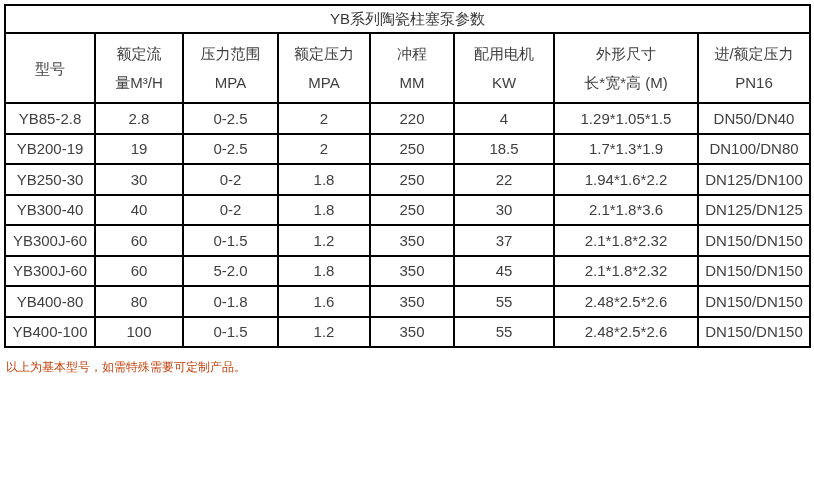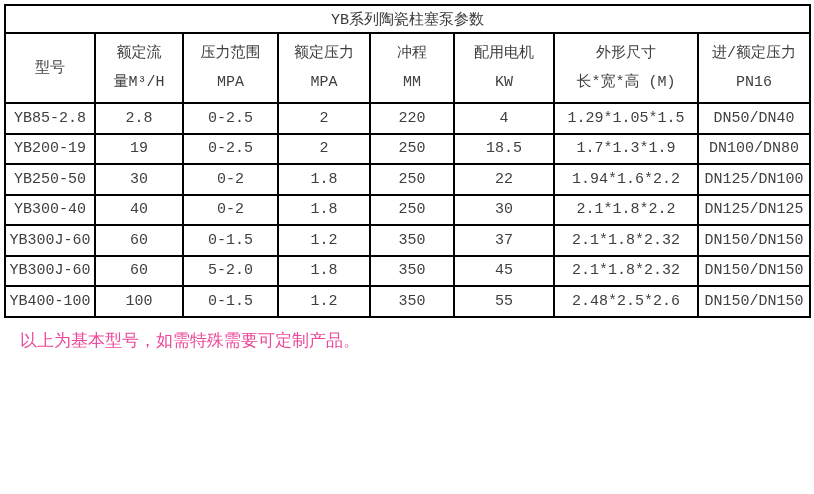--- a/index.html
+++ b/index.html
@@ -15,21 +15,20 @@
     box-sizing: border-box;
     padding: 4px 4px 0 4px;
     overflow: hidden;
   }
   table.spec {
     border-collapse: collapse;
     table-layout: fixed;
     width: 805px;
     color: #3f3f3f;
     font-size: 15px;
-    font-family: Liberation Mono, monospace;
   }
   table.spec th, table.spec td {
     border: 2px solid #000000;
     text-align: center;
     vertical-align: middle;
     padding: 0 2px;
     overflow: hidden;
     white-space: nowrap;
     font-weight: normal;
   }
@@ -44,23 +43,23 @@
   }
   .hline {
     line-height: 29px;
     height: 29px;
   }
   tbody td {
     height: 28px;
   }
   tbody tr td { height: 28.5px; }
   .footnote {
-    margin: 11px 0 0 16px;
-    font-size: 17px;
-    color: #ec4899;
+    margin: 11px 0 0 2px;
+    font-size: 12px;
+    color: #c2410c;
   }
 </style>
 </head>
 <body>
 
 <div class="page">
   <table class="spec">
     <colgroup>
       <col style="width:90px">
       <col style="width:88px">
@@ -124,37 +123,37 @@
           <td>YB200-19</td>
           <td>19</td>
           <td>0-2.5</td>
           <td>2</td>
           <td>250</td>
           <td>18.5</td>
           <td>1.7*1.3*1.9</td>
           <td>DN100/DN80</td>
         </tr>
         <tr>
-          <td>YB250-50</td>
+          <td>YB250-30</td>
           <td>30</td>
           <td>0-2</td>
           <td>1.8</td>
           <td>250</td>
           <td>22</td>
           <td>1.94*1.6*2.2</td>
           <td>DN125/DN100</td>
         </tr>
         <tr>
           <td>YB300-40</td>
           <td>40</td>
           <td>0-2</td>
           <td>1.8</td>
           <td>250</td>
           <td>30</td>
-          <td>2.1*1.8*2.2</td>
+          <td>2.1*1.8*3.6</td>
           <td>DN125/DN125</td>
         </tr>
         <tr>
           <td>YB300J-60</td>
           <td>60</td>
           <td>0-1.5</td>
           <td>1.2</td>
           <td>350</td>
           <td>37</td>
           <td>2.1*1.8*2.32</td>
@@ -164,20 +163,30 @@
           <td>YB300J-60</td>
           <td>60</td>
           <td>5-2.0</td>
           <td>1.8</td>
           <td>350</td>
           <td>45</td>
           <td>2.1*1.8*2.32</td>
           <td>DN150/DN150</td>
         </tr>
         <tr>
+          <td>YB400-80</td>
+          <td>80</td>
+          <td>0-1.8</td>
+          <td>1.6</td>
+          <td>350</td>
+          <td>55</td>
+          <td>2.48*2.5*2.6</td>
+          <td>DN150/DN150</td>
+        </tr>
+        <tr>
           <td>YB400-100</td>
           <td>100</td>
           <td>0-1.5</td>
           <td>1.2</td>
           <td>350</td>
           <td>55</td>
           <td>2.48*2.5*2.6</td>
           <td>DN150/DN150</td>
         </tr>
       </tbody>

